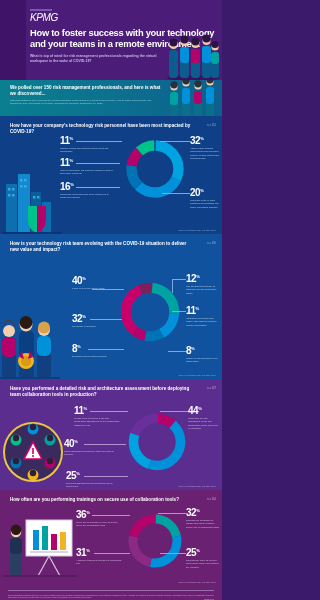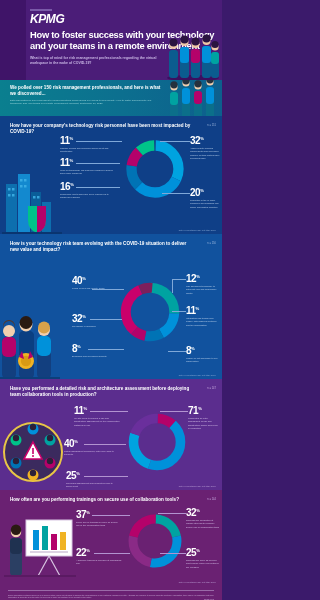--- a/index.html
+++ b/index.html
@@ -8,21 +8,21 @@
     font-family:"Liberation Sans", sans-serif;
     background:#3b1a6b;
   }
   .page { position:relative; width:222px; height:600px; }
 
   
   .hero { position:relative; height:80px; background:#4b1d78; overflow:hidden; }
   .hero-left { position:absolute; left:0; top:0; width:26px; height:80px; background:#3f1468; }
   .hero-inner { position:absolute; left:30px; top:9px; right:4px; }
   .kpmg-logo {
-    font-size:12px; font-weight:bold; font-style:italic; color:#ffffff;
+    font-size:10px; font-weight:normal; font-style:italic; color:#ffffff;
     letter-spacing:-0.4px; line-height:1;
   }
   .kpmg-rule { width:22px; height:2px; background:#7a5aa8; margin-bottom:1.5px; }
   .hero-title {
     margin-top:5px; color:#ffffff; font-size:9.3px; font-weight:bold;
     line-height:11px; letter-spacing:-0.25px;
   }
   .hero-sub {
     margin-top:4px; color:#c9b6e4; font-size:3.5px; font-weight:bold;
     line-height:5px; max-width:130px;
@@ -368,21 +368,21 @@
     </div>
     <div class="leader" style="left:84px; top:65px; width:42px;"></div>
 
     <div class="co left" style="left:66px; top:90px; width:48px;">
       <div class="pct"><span>25</span><sup>%</sup></div>
       <div class="txt">No formal assessment was completed prior to deployment</div>
     </div>
     <div class="leader" style="left:84px; top:97px; width:44px;"></div>
 
     <div class="co right" style="left:188px; top:25px; width:32px;">
-      <div class="pct"><span>71</span><sup>%</sup></div>
+      <div class="pct"><span>44</span><sup>%</sup></div>
       <div class="txt">Completed an entry assessment of risk and architecture before deploying in production</div>
     </div>
     <div class="leader" style="left:160px; top:32px; width:28px;"></div>
 
     <div class="note" style="right:6px; bottom:3px;">Note: percentages may not total 100%</div>
   </div>
 
   <div class="sec purple2" style="height:96px;">
     <div class="sec-head">
       <div class="sec-q">How often are you performing trainings on secure use of collaboration tools?</div>
@@ -408,27 +408,27 @@
     <div class="donut" style="left:126px; top:22px;">
       <svg width="58" height="58" viewBox="0 0 42 42">
         <circle cx="21" cy="21" r="15.91549" fill="transparent" stroke="#00a3a1" stroke-width="6.5" stroke-dasharray="21 79" stroke-dashoffset="25"></circle>
         <circle cx="21" cy="21" r="15.91549" fill="transparent" stroke="#0091da" stroke-width="6.5" stroke-dasharray="32 68" stroke-dashoffset="4"></circle>
         <circle cx="21" cy="21" r="15.91549" fill="transparent" stroke="#8a2a86" stroke-width="6.5" stroke-dasharray="25 75" stroke-dashoffset="72"></circle>
         <circle cx="21" cy="21" r="15.91549" fill="transparent" stroke="#b4026a" stroke-width="6.5" stroke-dasharray="22 78" stroke-dashoffset="47"></circle>
       </svg>
     </div>
 
     <div class="co left" style="left:76px; top:18px; width:44px;">
-      <div class="pct"><span>37</span><sup>%</sup></div>
+      <div class="pct"><span>36</span><sup>%</sup></div>
       <div class="txt">There are no trainings in place for secure use of the collaboration tools</div>
     </div>
     <div class="leader" style="left:92px; top:25px; width:38px;"></div>
 
     <div class="co left" style="left:76px; top:56px; width:46px;">
-      <div class="pct"><span>22</span><sup>%</sup></div>
+      <div class="pct"><span>31</span><sup>%</sup></div>
       <div class="txt">A baseline training is provided at onboarding only</div>
     </div>
     <div class="leader" style="left:94px; top:63px; width:36px;"></div>
 
     <div class="co right" style="left:186px; top:16px; width:34px;">
       <div class="pct"><span>32</span><sup>%</sup></div>
       <div class="txt">Trainings are conducted at regular intervals to reinforce secure use of collaboration tools</div>
     </div>
     <div class="leader" style="left:158px; top:23px; width:28px;"></div>
 

